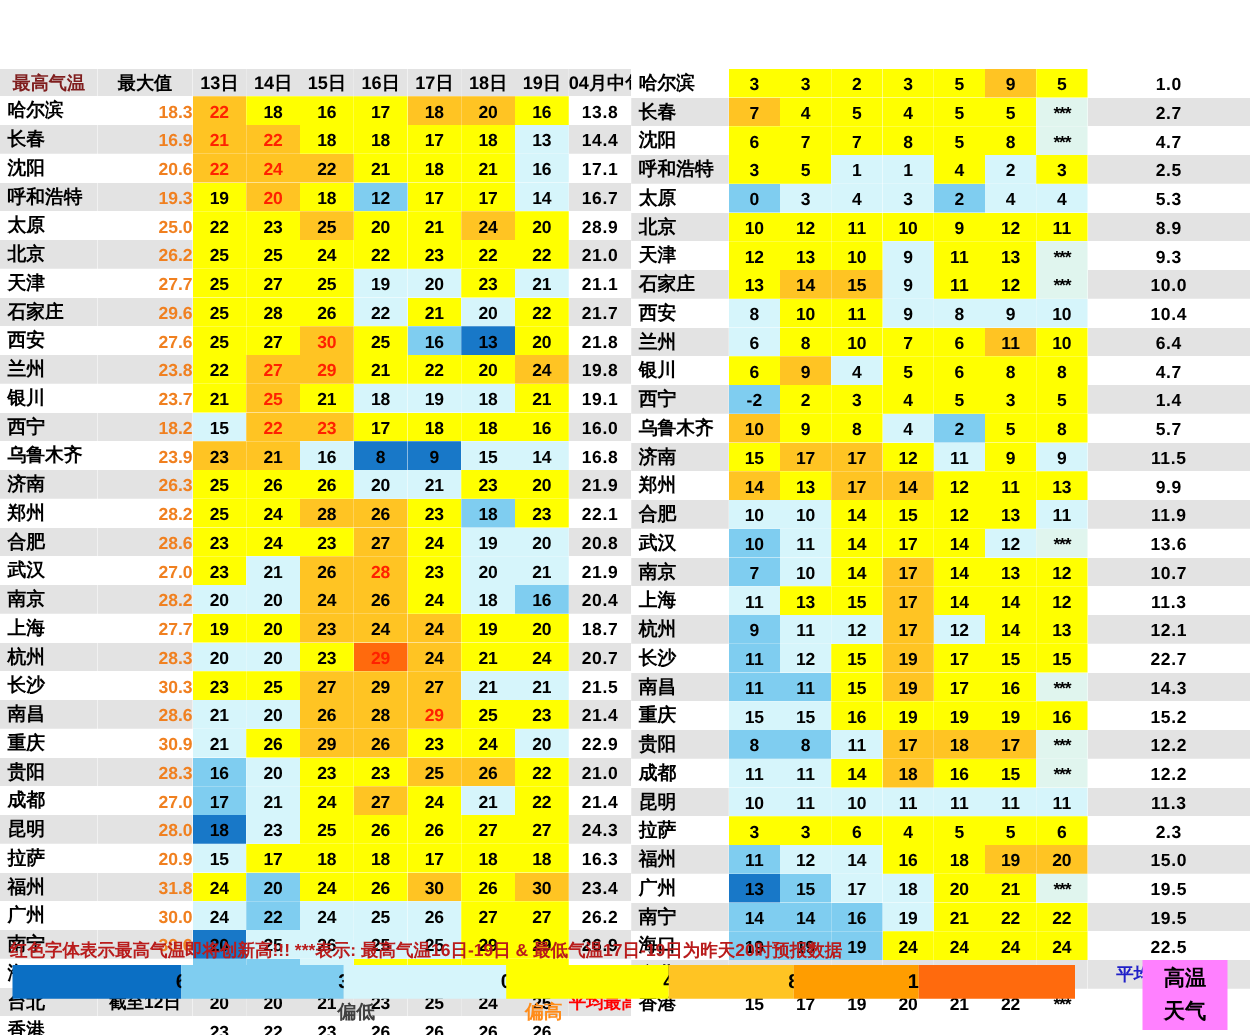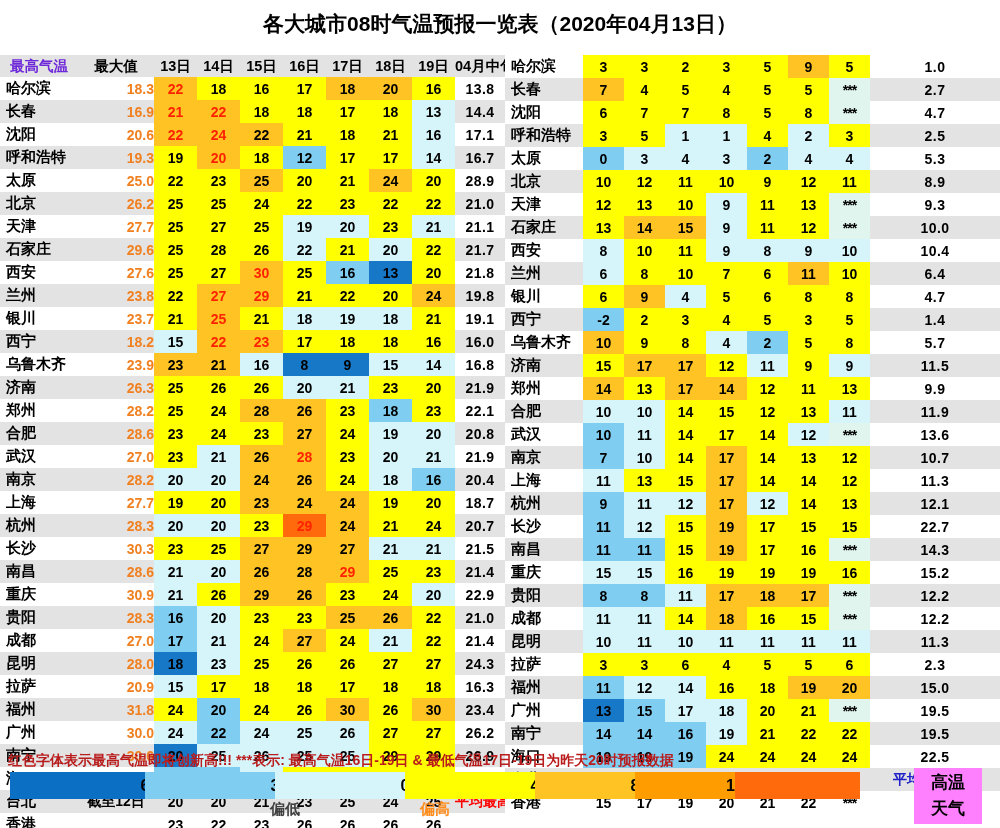--- a/index.html
+++ b/index.html
@@ -53,21 +53,21 @@
     overflow:hidden;
   }
 
   
   tr.hdr td{
     background:#e3e3e3;
     font-size:14.5px;
     font-weight:bold;
     height:22px;
   }
-  td.hdr-key-max{color:#6d28d9;font-size:14.5px;}
+  td.hdr-key-max{color:#7f1d1d;font-size:14.5px;}
   td.hdr-key-min{color:#2020c8;font-size:14.5px;}
   td.hdr-day{color:#000000;}
   td.hdr-norm{color:#000000;}
 
   
   tr.body-row.odd td.plain{background:#e3e3e3;}
   tr.body-row.even td.plain{background:#ffffff;}
 
   td.city{
     text-align:left;
@@ -166,21 +166,20 @@
     align-items:center;justify-content:center;
     font-size:17px;font-weight:bold;color:#000;
     line-height:26px;
   }
 </style>
 </head>
 <body>
 
 <div id="page">
 
-  <div class="title">各大城市08时气温预报一览表（2020年04月13日）</div>
 
   <div class="tables">
 
     <div class="tbl-wrap left">
       <table>
         <colgroup>
           <col style="width:78px">
             <col style="width:76px">
           <col style="width:43px">
             <col style="width:43px">

